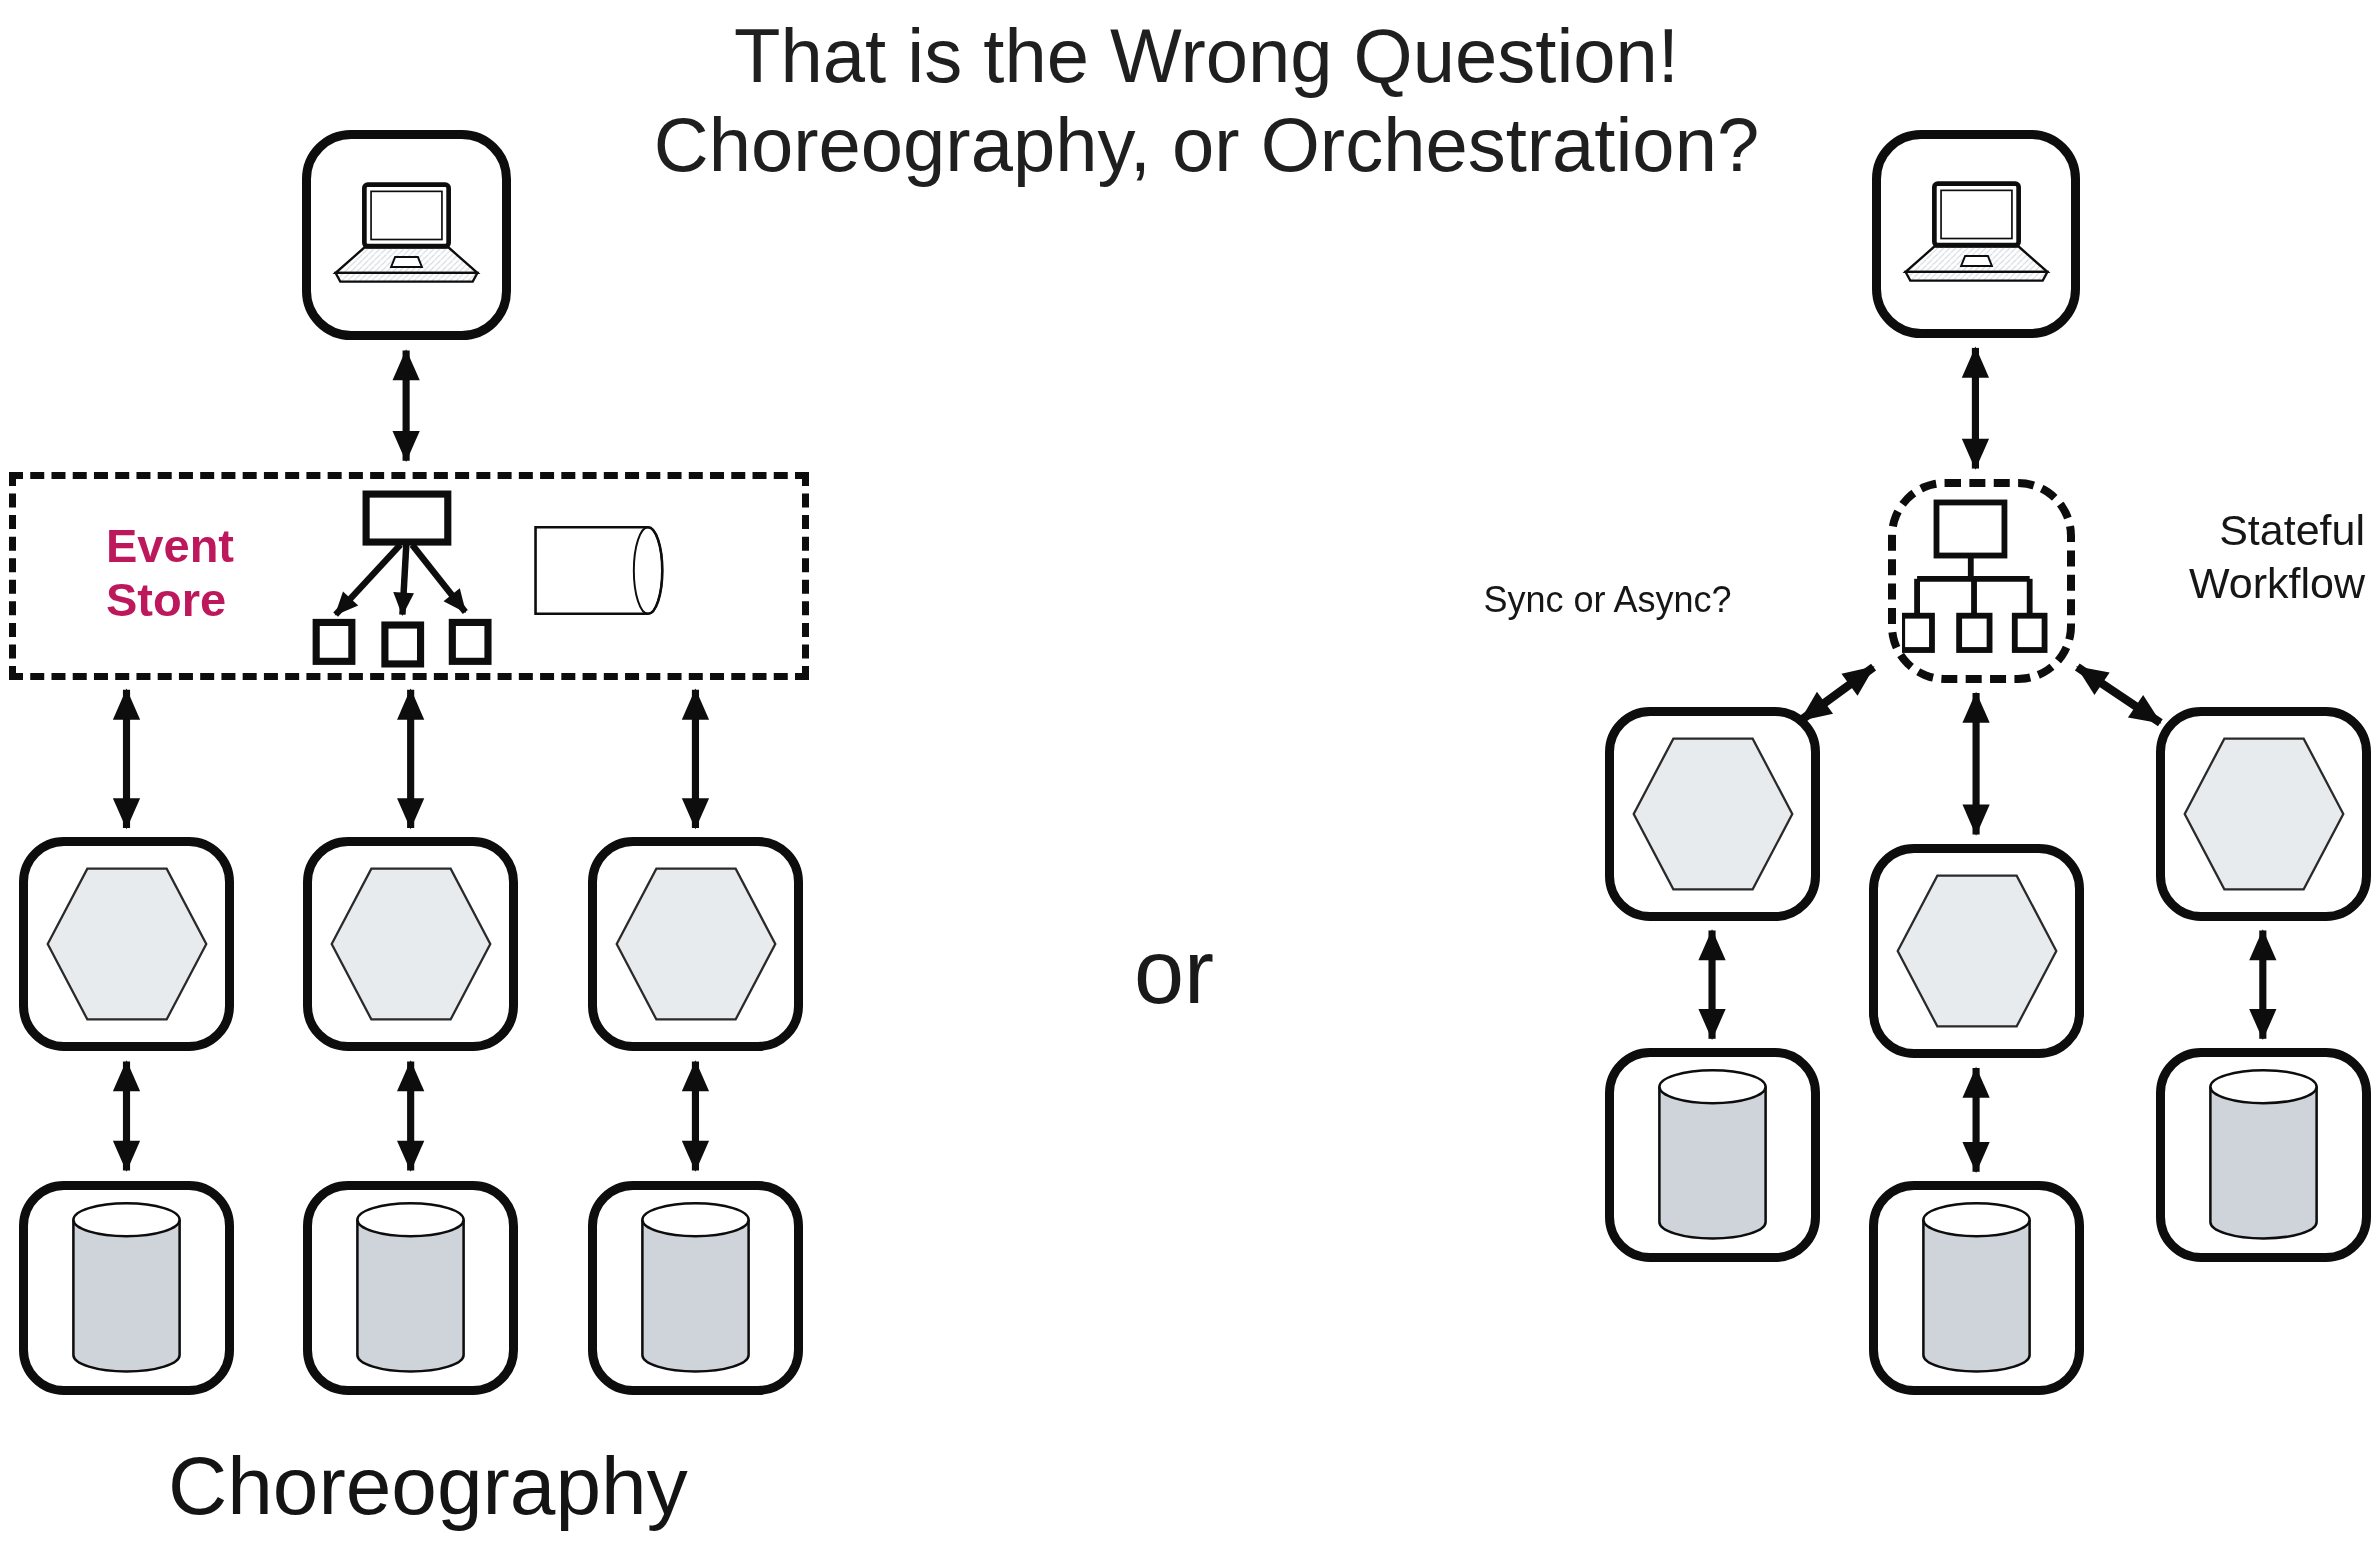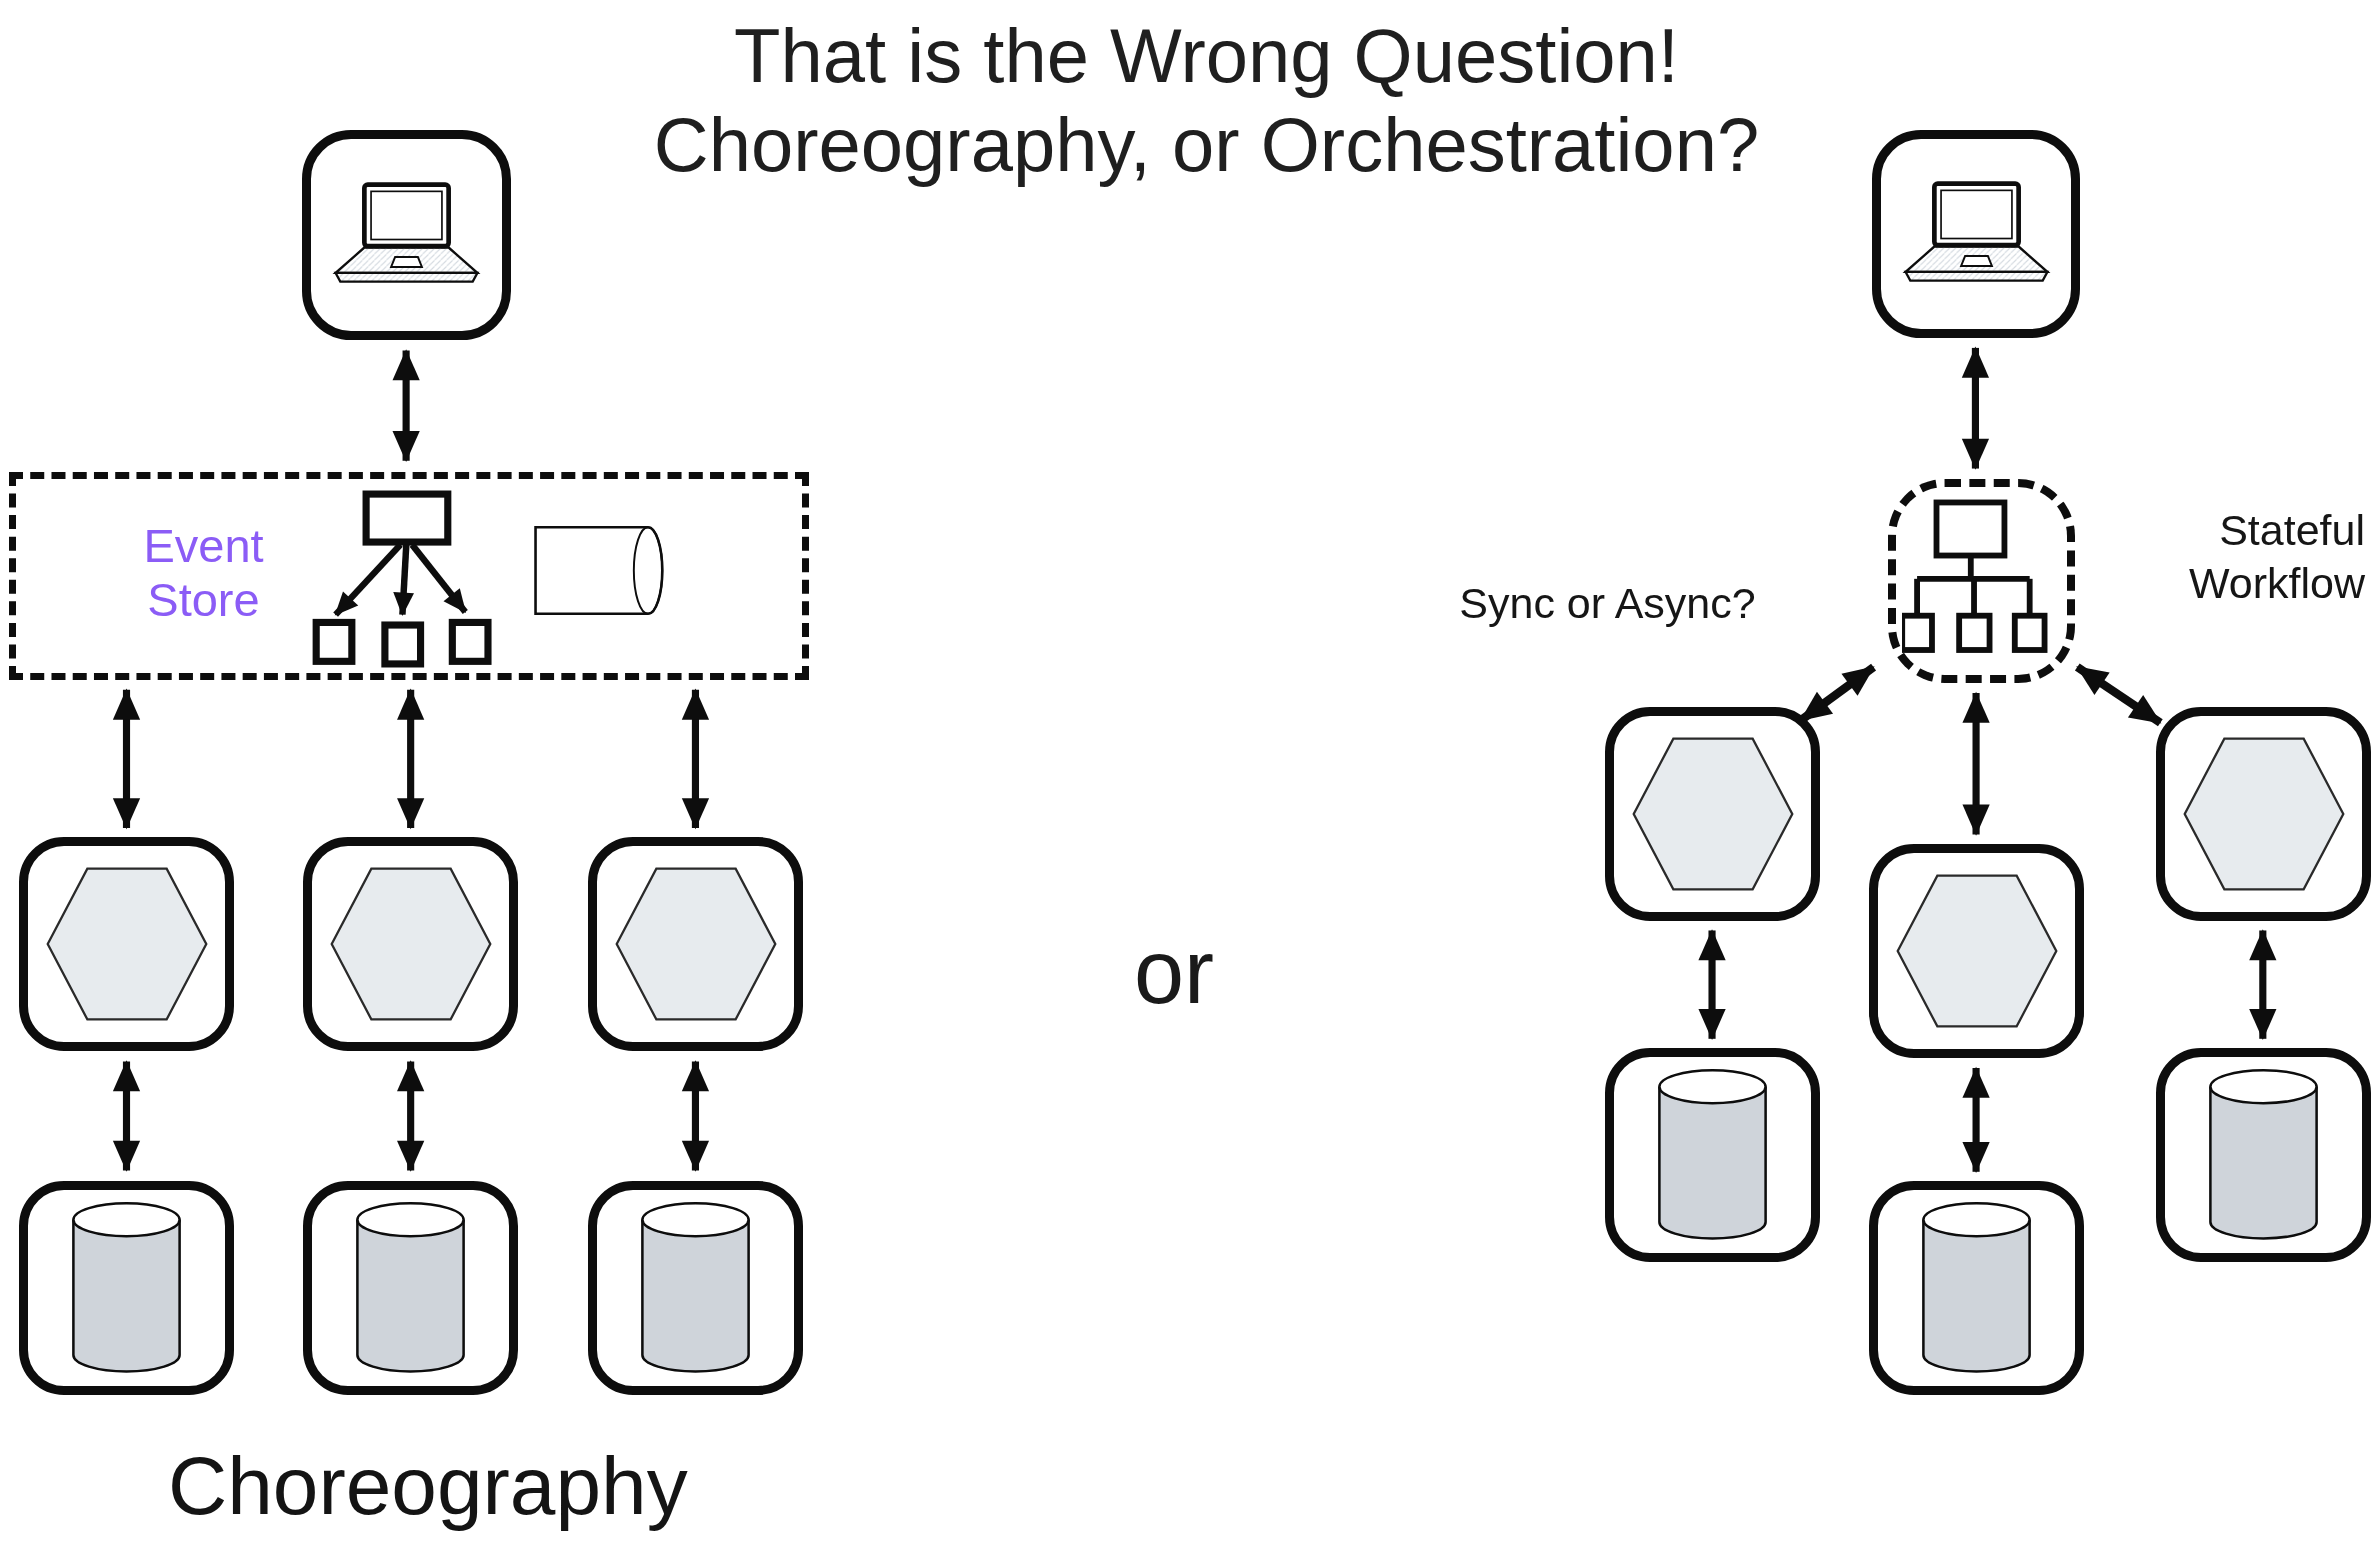--- a/index.html
+++ b/index.html
@@ -24,26 +24,26 @@
   }
   .event-store-box{
     position:absolute;left:9px;top:472px;width:800px;height:208px;
     border:7.8px dashed #0d0d0d;background:#fff;box-sizing:border-box;
   }
   .workflow-box{
     position:absolute;left:1888px;top:479px;width:187px;height:204px;
     border:8.4px dashed #0d0d0d;border-radius:57px;background:#fff;box-sizing:border-box;
   }
   .event-store-label{
-    position:absolute;left:106px;top:519px;width:195px;text-align:center;
-    font-size:47px;line-height:1.15;color:#8b5cf6;
+    position:absolute;left:106px;top:519px;width:195px;
+    font-size:47px;line-height:1.15;color:#be185d;font-weight:bold;
   }
   .sync-label{
     position:absolute;left:1452px;top:579px;width:311px;text-align:center;
-    font-size:43px;color:#161616;
+    font-size:36px;color:#161616;
   }
   .stateful-label{
     position:absolute;left:2112px;top:504px;width:253px;text-align:right;
     font-size:43px;line-height:1.23;color:#161616;
   }
   .caption{
     position:absolute;width:519px;text-align:center;font-size:82px;color:#141414;
   }
   .or-label{
     position:absolute;left:1071px;top:921px;width:143px;text-align:right;

